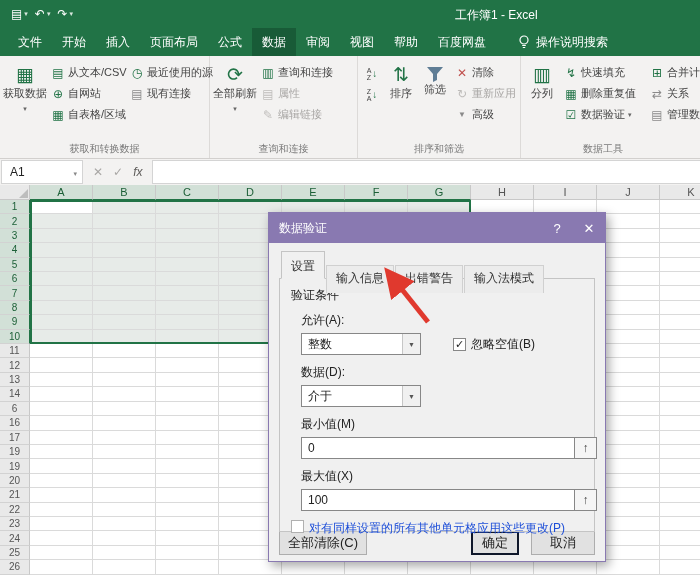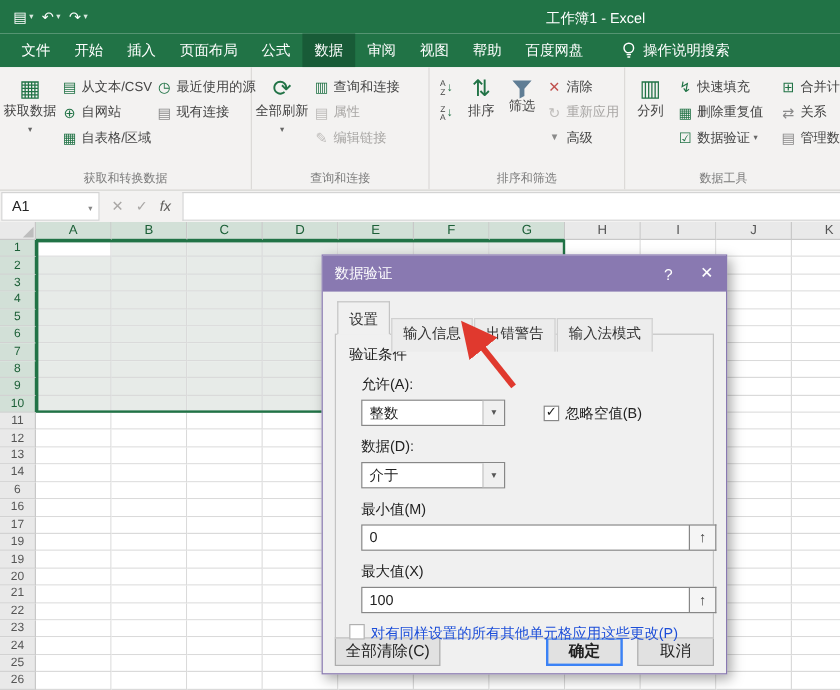--- a/index.html
+++ b/index.html
@@ -88,21 +88,21 @@
   .chklabel { font-size:12px; color:#222; }
   .inputrow { display:flex; width:296px; }
   .tinput { flex:1; height:22px; background:#fff; border:1px solid #878787; font-size:12px; color:#222; display:flex; align-items:center; padding-left:6px; cursor:text; }
   .rangebtn { width:22px; height:22px; background:#f5f5f5; border:1px solid #878787; border-left:none; display:flex; align-items:center; justify-content:center; font-size:12px; font-weight:bold; color:#444; cursor:pointer; }
   .applyall { display:flex; align-items:flex-start; gap:5px; margin-top:6px; cursor:default; }
   .applyall .chk { border-color:#b0b0b0; }
   .applyall .chklabel { color:#1d4ed8; }
   .dlg-buttons { position:absolute; left:10px; right:10px; bottom:8px; display:flex; align-items:center; }
   .btn { height:24px; background:#e1e1e1; border:1px solid #adadad; font-size:13px; color:#222; display:flex; align-items:center; justify-content:center; cursor:pointer; }
   .btn-clear { width:88px; }
-  .btn-ok { width:64px; margin-left:auto; border:2px solid #3b82f6;font-weight:bold; }
+  .btn-ok { width:48px; margin-left:auto; border:2px solid #0f172a; }
   .btn-cancel { width:64px; margin-left:12px; }
 
   
   .arrow-overlay { position:absolute; left:0; top:0; width:700px; height:575px; z-index:30; pointer-events:none; }
 </style>
 </head>
 <body>
 
 <div id="app">
 

